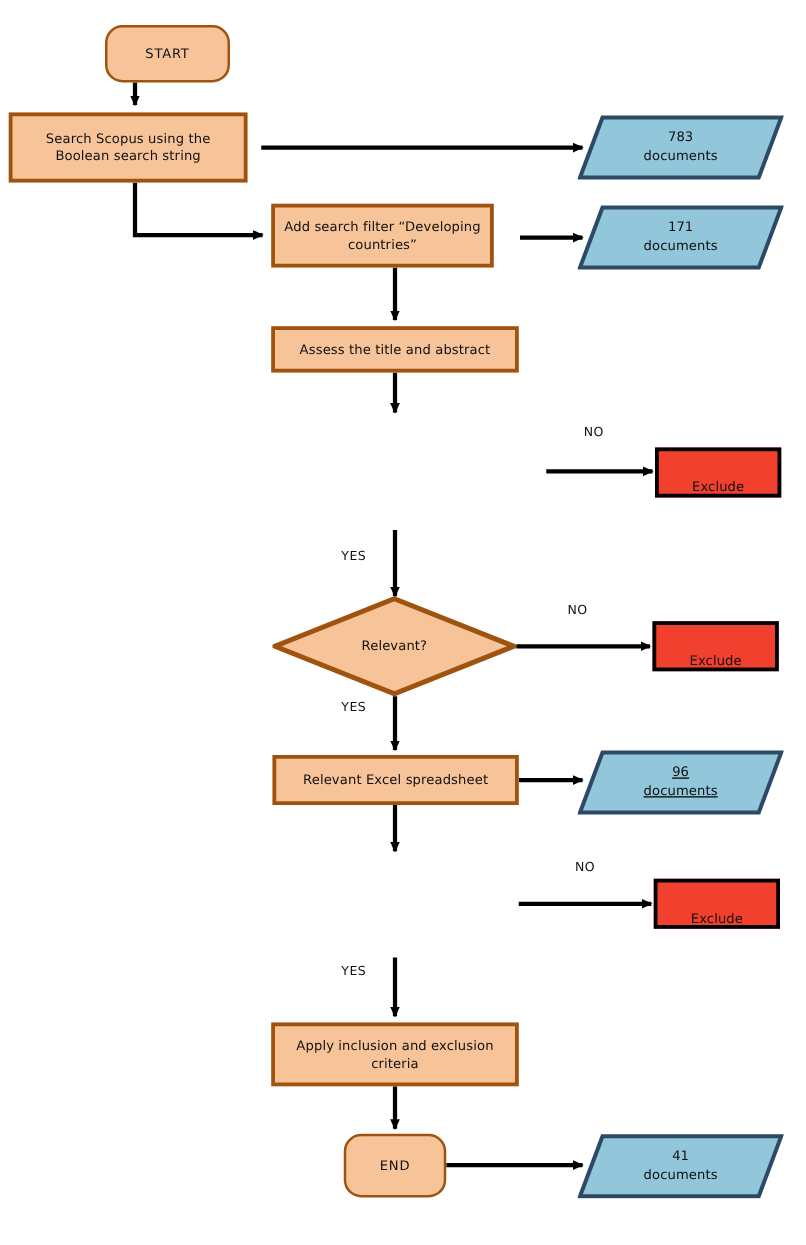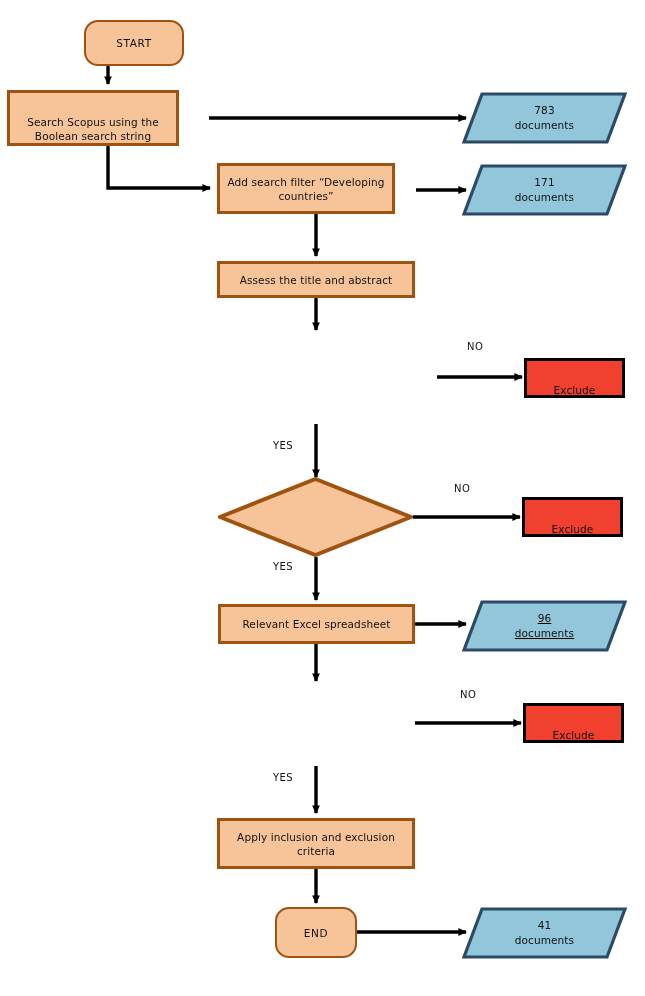--- a/index.html
+++ b/index.html
@@ -112,21 +112,21 @@
       <path d="M316,869 L316,903"></path>
 
       <path d="M357,932 L466,932"></path>
     </g>
   </svg>
 
   <div class="node terminator" style="left:84px;top:20px;width:100px;height:46px;">
     <span class="lbl">START</span>
   </div>
 
-  <div class="node process" style="left:7px;top:90px;width:172px;height:56px;align-items:flex-end;">
+  <div class="node process" style="left:7px;top:90px;width:191px;height:56px;">
     <span class="lbl">
       <span>Search Scopus using the</span><br>
       <span>Boolean search string</span>
     </span>
   </div>
 
   <div class="node data" style="left:462px;top:92px;width:165px;height:52px;">
     <svg viewBox="0 0 165 52" preserveAspectRatio="none">
       <polygon points="20,2 163,2 145,50 2,50" fill="#92C6DA" stroke="#2C4A66" stroke-width="3.2"></polygon>
     </svg>
@@ -162,20 +162,21 @@
   <div class="edge-label" style="left:273px;top:440px;">YES</div>
 
   <div class="node exclude" style="left:524px;top:358px;width:101px;height:40px;">
     <span class="lbl">Exclude</span>
   </div>
 
   <div class="node decision" style="left:218px;top:477px;width:195px;height:80px;">
     <svg viewBox="0 0 195 80" preserveAspectRatio="none">
       <polygon points="97.5,2 193,40 97.5,78 2,40" fill="#F7C49A" stroke="#A0530F" stroke-width="4"></polygon>
     </svg>
+    <span class="lbl">Relevant?</span>
   </div>
 
   <div class="edge-label" style="left:454px;top:483px;">NO</div>
   <div class="edge-label" style="left:273px;top:561px;">YES</div>
 
   <div class="node exclude" style="left:522px;top:497px;width:101px;height:40px;">
     <span class="lbl">Exclude</span>
   </div>
 
   <div class="node process" style="left:218px;top:604px;width:197px;height:40px;">

